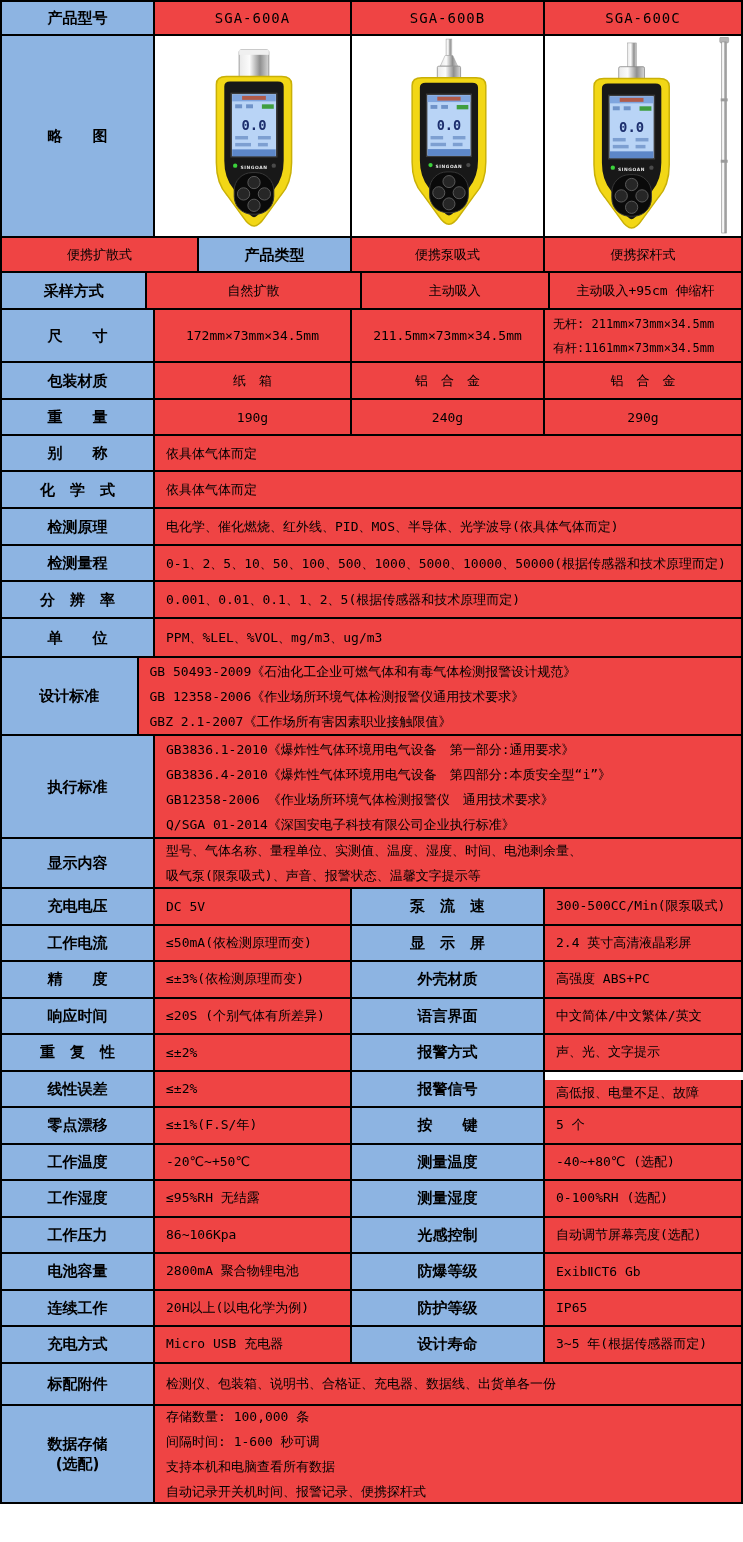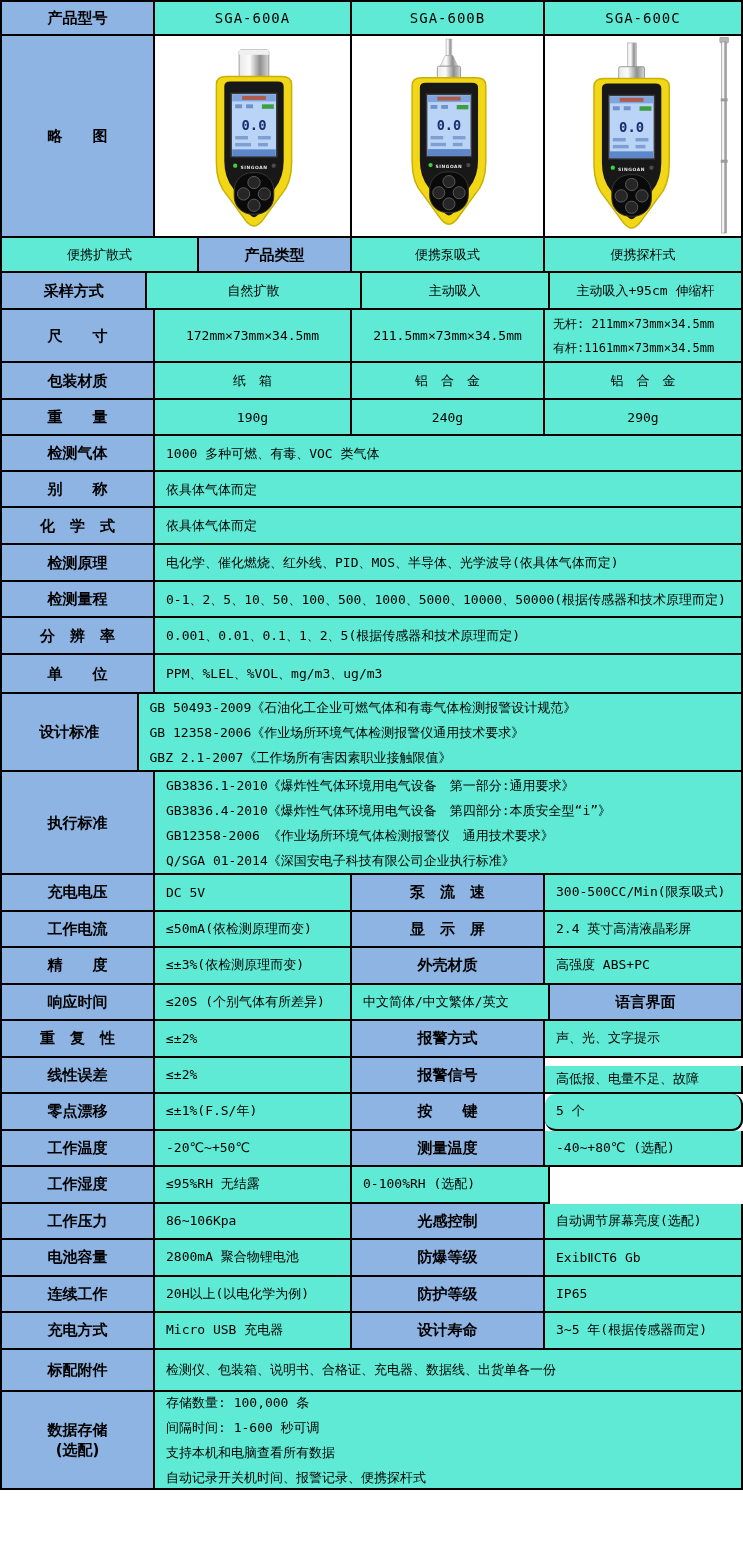--- a/index.html
+++ b/index.html
@@ -22,21 +22,21 @@
   }
   .lbl{
     background:#8DB4E2;
     font-weight:bold;
     font-size:15px;
     text-align:center;
     line-height:20px;
     white-space:pre-line;
   }
   .val{
-    background:#5eead4;
+    background:#ef4444;
     font-family:"DejaVu Sans Mono","DejaVu Sans",sans-serif;
     font-size:13px;
   }
   .val.left{justify-content:flex-start;padding-left:11px;text-align:left;}
   .val.multi{flex-direction:column;align-items:flex-start;justify-content:center;padding-left:11px;}
   .val.multi .ln{line-height:25px;white-space:nowrap;}
   .val.dims{flex-direction:column;align-items:flex-start;justify-content:center;padding-left:8px;font-size:12px;}
   .val.dims .ln{line-height:24px;white-space:nowrap;}
   .model{font-size:14px;letter-spacing:1px;}
   .imgcell{background:#ffffff;padding:0;}
@@ -171,26 +171,20 @@
       </div>
       <div class="row" style="height: 36px;">
         <div class="cell lbl" style="width: 153px;">重　　量</div>
         <div class="cell val" style="width: 197px;">190g</div>
         <div class="cell val" style="width: 193px;">240g</div>
         <div class="cell val" style="width: 198px;">290g</div>
       </div>
     </div>
   <div id="sec-full">
       <div class="row" style="height: 36px;">
-        <div class="cell lbl" style="width: 153px;">检测气体</div>
-        <div class="cell val multi" style="width: 588px;">
-          <div class="ln">1000 多种可燃、有毒、VOC 类气体</div>
-        </div>
-      </div>
-      <div class="row" style="height: 36px;">
         <div class="cell lbl" style="width: 153px;">别　　称</div>
         <div class="cell val multi" style="width: 588px;">
           <div class="ln">依具体气体而定</div>
         </div>
       </div>
       <div class="row" style="height: 37px;">
         <div class="cell lbl" style="width: 153px;">化　学　式</div>
         <div class="cell val multi" style="width: 588px;">
           <div class="ln">依具体气体而定</div>
         </div>
@@ -229,20 +223,27 @@
       </div>
       <div class="row" style="height: 103px;">
         <div class="cell lbl" style="width: 153px;">执行标准</div>
         <div class="cell val multi" style="width: 588px;">
           <div class="ln">GB3836.1-2010《爆炸性气体环境用电气设备　第一部分:通用要求》</div>
           <div class="ln">GB3836.4-2010《爆炸性气体环境用电气设备　第四部分:本质安全型“i”》</div>
           <div class="ln">GB12358-2006 《作业场所环境气体检测报警仪　通用技术要求》</div>
           <div class="ln">Q/SGA 01-2014《深国安电子科技有限公司企业执行标准》</div>
         </div>
       </div>
+      <div class="row" style="height: 50px;">
+        <div class="cell lbl" style="width: 153px;">显示内容</div>
+        <div class="cell val multi" style="width: 588px;">
+          <div class="ln">型号、气体名称、量程单位、实测值、温度、湿度、时间、电池剩余量、</div>
+          <div class="ln">吸气泵(限泵吸式)、声音、报警状态、温馨文字提示等</div>
+        </div>
+      </div>
     </div>
   <div id="sec-pairs">
       <div class="row" style="height: 36.5px;">
         <div class="cell lbl" style="width: 153px;">充电电压</div>
         <div class="cell val left" style="width: 197px;">DC 5V</div>
         <div class="cell lbl" style="width: 193px;">泵　流　速</div>
         <div class="cell val left" style="width: 198px;">300-500CC/Min(限泵吸式)</div>
       </div>
       <div class="row" style="height: 36.5px;">
         <div class="cell lbl" style="width: 153px;">工作电流</div>
@@ -252,50 +253,51 @@
       </div>
       <div class="row" style="height: 36.5px;">
         <div class="cell lbl" style="width: 153px;">精　　度</div>
         <div class="cell val left" style="width: 197px;">≤±3%(依检测原理而变)</div>
         <div class="cell lbl" style="width: 193px;">外壳材质</div>
         <div class="cell val left" style="width: 198px;">高强度 ABS+PC</div>
       </div>
       <div class="row" style="height: 36.5px;">
         <div class="cell lbl" style="width: 153px;">响应时间</div>
         <div class="cell val left" style="width: 197px;">≤20S (个别气体有所差异)</div>
+        <div class="cell lbl" style="width: 193px;">语言界面</div>
         <div class="cell val left" style="width: 198px;">中文简体/中文繁体/英文</div>
-        <div class="cell lbl" style="width: 193px;">语言界面</div>
       </div>
       <div class="row" style="height: 36.5px;">
         <div class="cell lbl" style="width: 153px;">重　复　性</div>
         <div class="cell val left" style="width: 197px;">≤±2%</div>
         <div class="cell lbl" style="width: 193px;">报警方式</div>
         <div class="cell val left" style="width: 198px;">声、光、文字提示</div>
       </div>
       <div class="row" style="height: 36.5px;">
         <div class="cell lbl" style="width: 153px;">线性误差</div>
         <div class="cell val left" style="width: 197px;">≤±2%</div>
         <div class="cell lbl" style="width: 193px;">报警信号</div>
         <div class="cell val left" style="width: 198px; margin-top: 8px;">高低报、电量不足、故障</div>
       </div>
       <div class="row" style="height: 36.5px;">
         <div class="cell lbl" style="width: 153px;">零点漂移</div>
         <div class="cell val left" style="width: 197px;">≤±1%(F.S/年)</div>
         <div class="cell lbl" style="width: 193px;">按　　键</div>
-        <div class="cell val left" style="width: 198px; border-radius: 11px;">5 个</div>
+        <div class="cell val left" style="width: 198px;">5 个</div>
       </div>
       <div class="row" style="height: 36.5px;">
         <div class="cell lbl" style="width: 153px;">工作温度</div>
         <div class="cell val left" style="width: 197px;">-20℃~+50℃</div>
         <div class="cell lbl" style="width: 193px;">测量温度</div>
         <div class="cell val left" style="width: 198px;">-40~+80℃ (选配)</div>
       </div>
       <div class="row" style="height: 36.5px;">
         <div class="cell lbl" style="width: 153px;">工作湿度</div>
         <div class="cell val left" style="width: 197px;">≤95%RH 无结露</div>
+        <div class="cell lbl" style="width: 193px;">测量湿度</div>
         <div class="cell val left" style="width: 198px;">0-100%RH (选配)</div>
       </div>
       <div class="row" style="height: 36.5px;">
         <div class="cell lbl" style="width: 153px;">工作压力</div>
         <div class="cell val left" style="width: 197px;">86~106Kpa</div>
         <div class="cell lbl" style="width: 193px;">光感控制</div>
         <div class="cell val left" style="width: 198px;">自动调节屏幕亮度(选配)</div>
       </div>
       <div class="row" style="height: 36.5px;">
         <div class="cell lbl" style="width: 153px;">电池容量</div>

